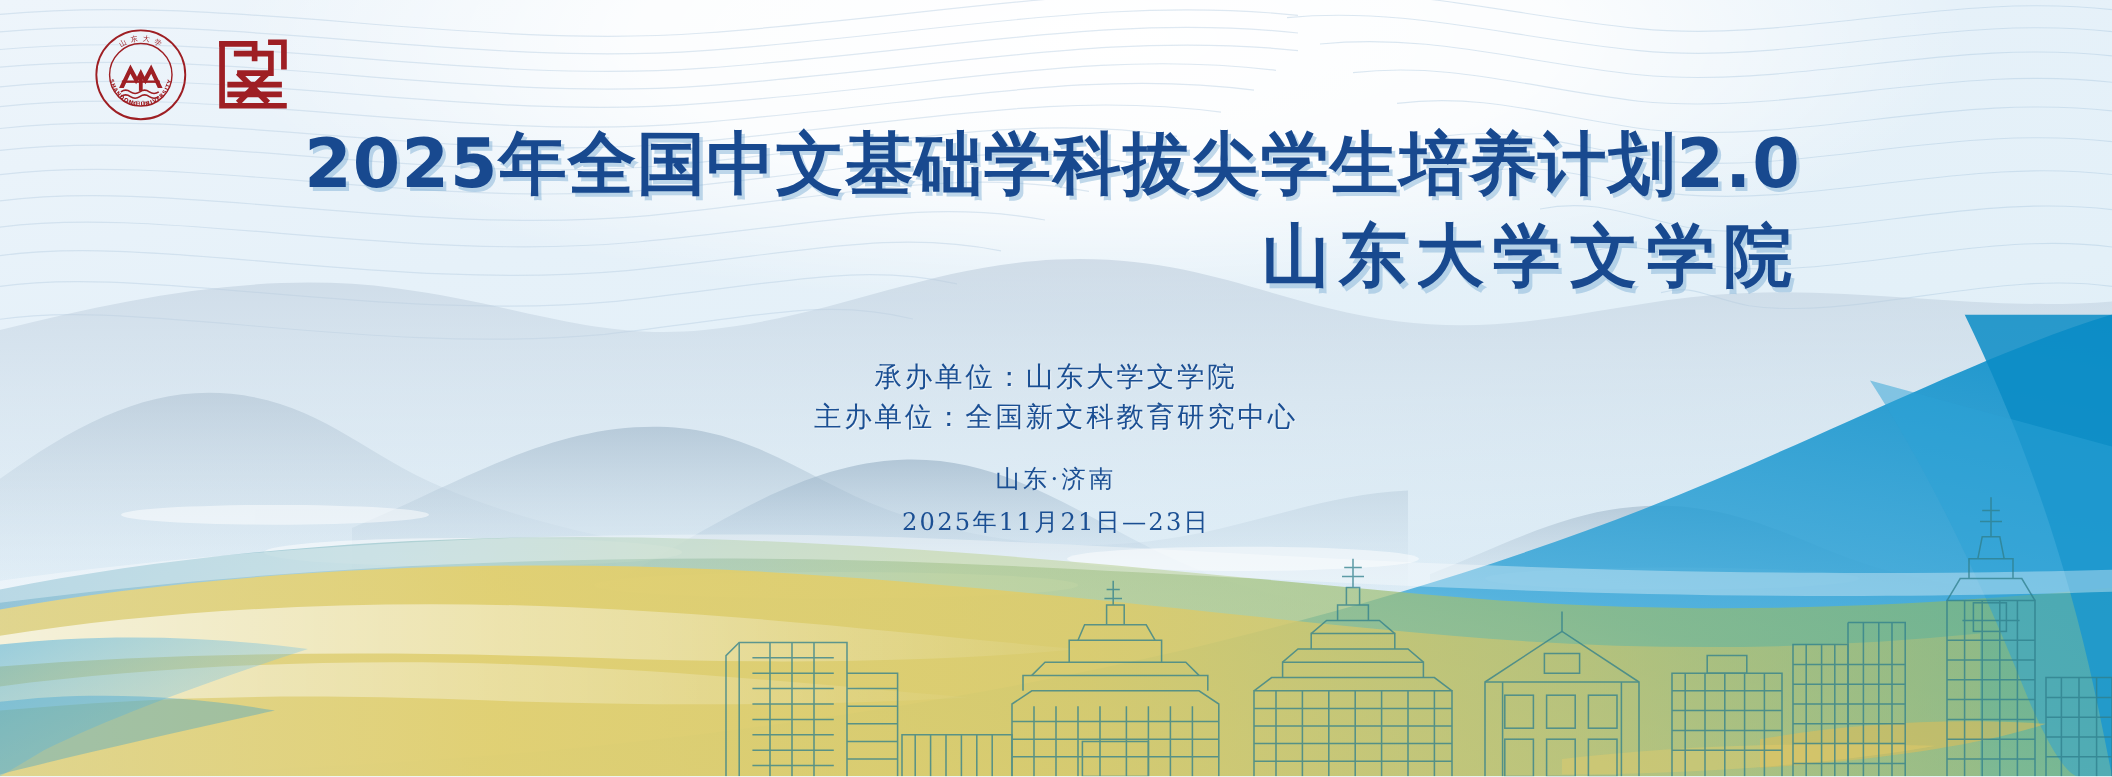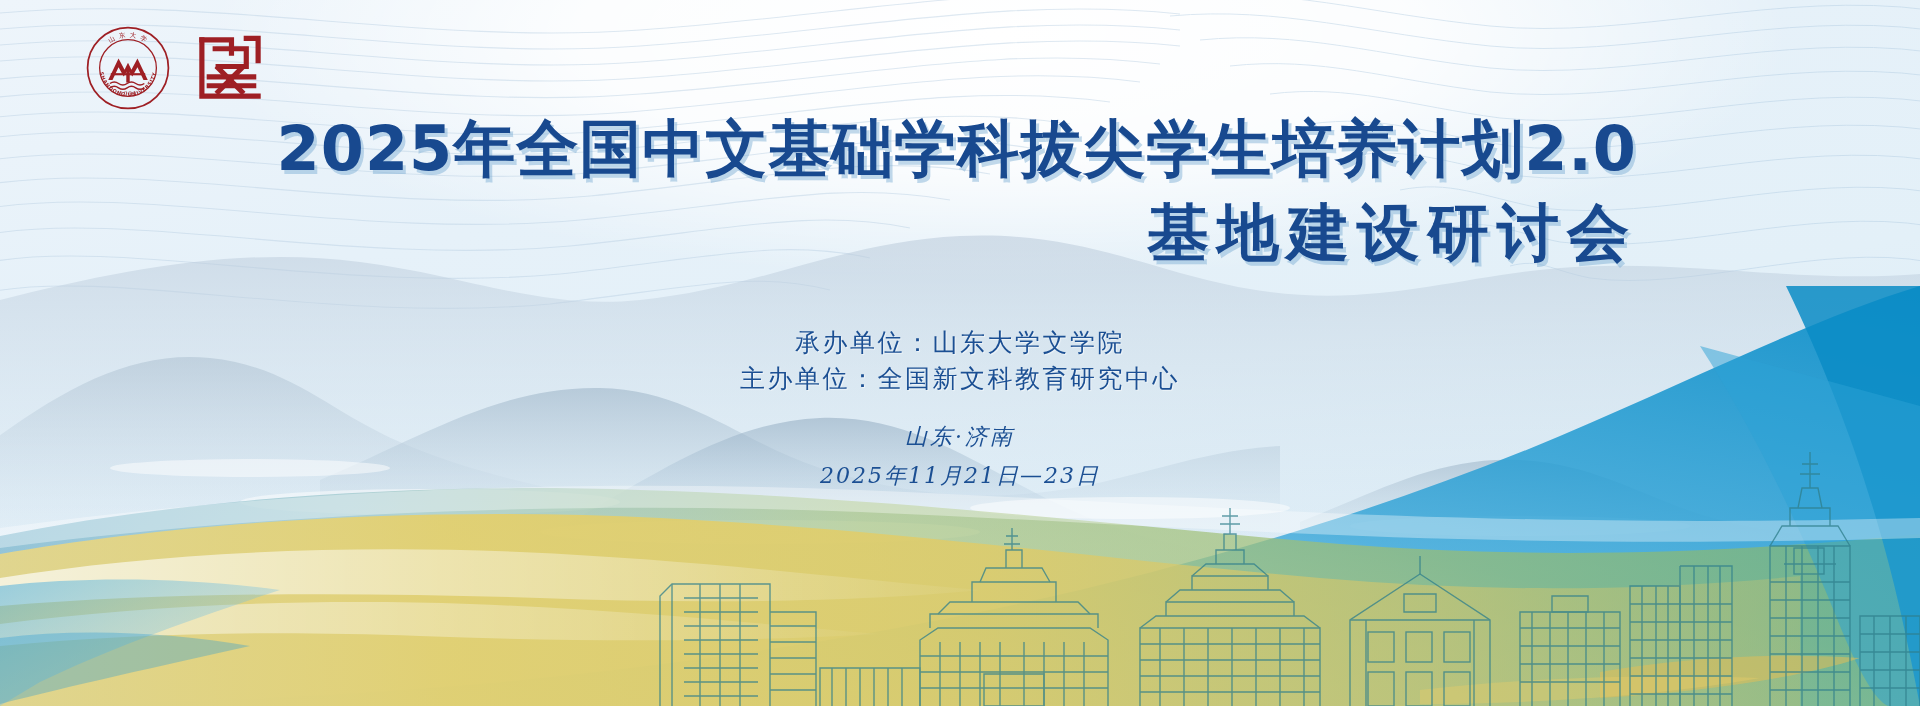--- a/index.html
+++ b/index.html
@@ -63,21 +63,20 @@
   .org-line{
     font-size:25px;letter-spacing:2.5px;line-height:1.45;white-space:nowrap;
     text-shadow:1px 1px 1px rgba(255,255,255,.6);
   }
 
   
   #venue-block{
     position:absolute;left:0;top:420px;width:1920px;text-align:center;
     font-family:"DejaVu Serif","Liberation Serif",serif;
     color:#1b4f93;
-    font-style:italic;
   }
   #venue-city{font-size:22px;letter-spacing:3px;line-height:1.5;}
   #venue-date{font-size:22px;letter-spacing:2px;line-height:1.6;margin-top:5px;}
 </style>
 </head>
 <body>
 
 <div id="banner">
 
   <div class="sky-glow"></div>
@@ -352,21 +351,21 @@
         <path d="M22,62 L82,62"></path>
         <path d="M34,50 L66,82"></path>
         <path d="M66,50 L34,82"></path>
         <path d="M22,74 L82,74"></path>
       </g>
     </svg>
   </div>
 
   <div id="title-block">
     <div class="title-line" id="title-line-1">2025年全国中文基础学科拔尖学生培养计划2.0</div>
-    <div class="title-line" id="title-line-2">基地建设研讨会</div>
+    <div class="title-line" id="title-line-2">山东大学文学院</div>
   </div>
 
   <div id="org-block">
     <div class="org-line">承办单位：山东大学文学院</div>
     <div class="org-line">主办单位：全国新文科教育研究中心</div>
   </div>
 
   <div id="venue-block">
     <div id="venue-city">山东·济南</div>
     <div id="venue-date">2025年11月21日—23日</div>

